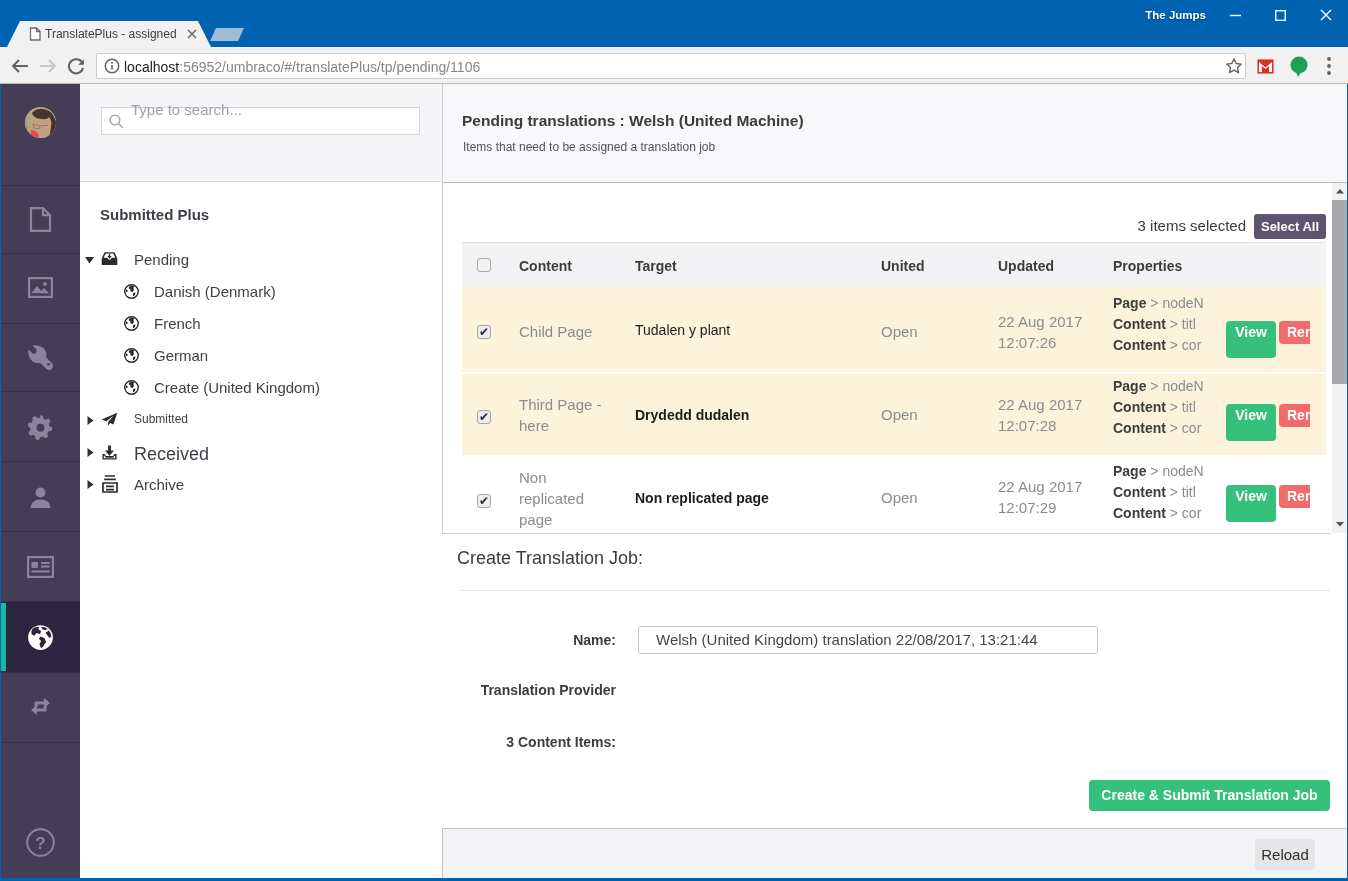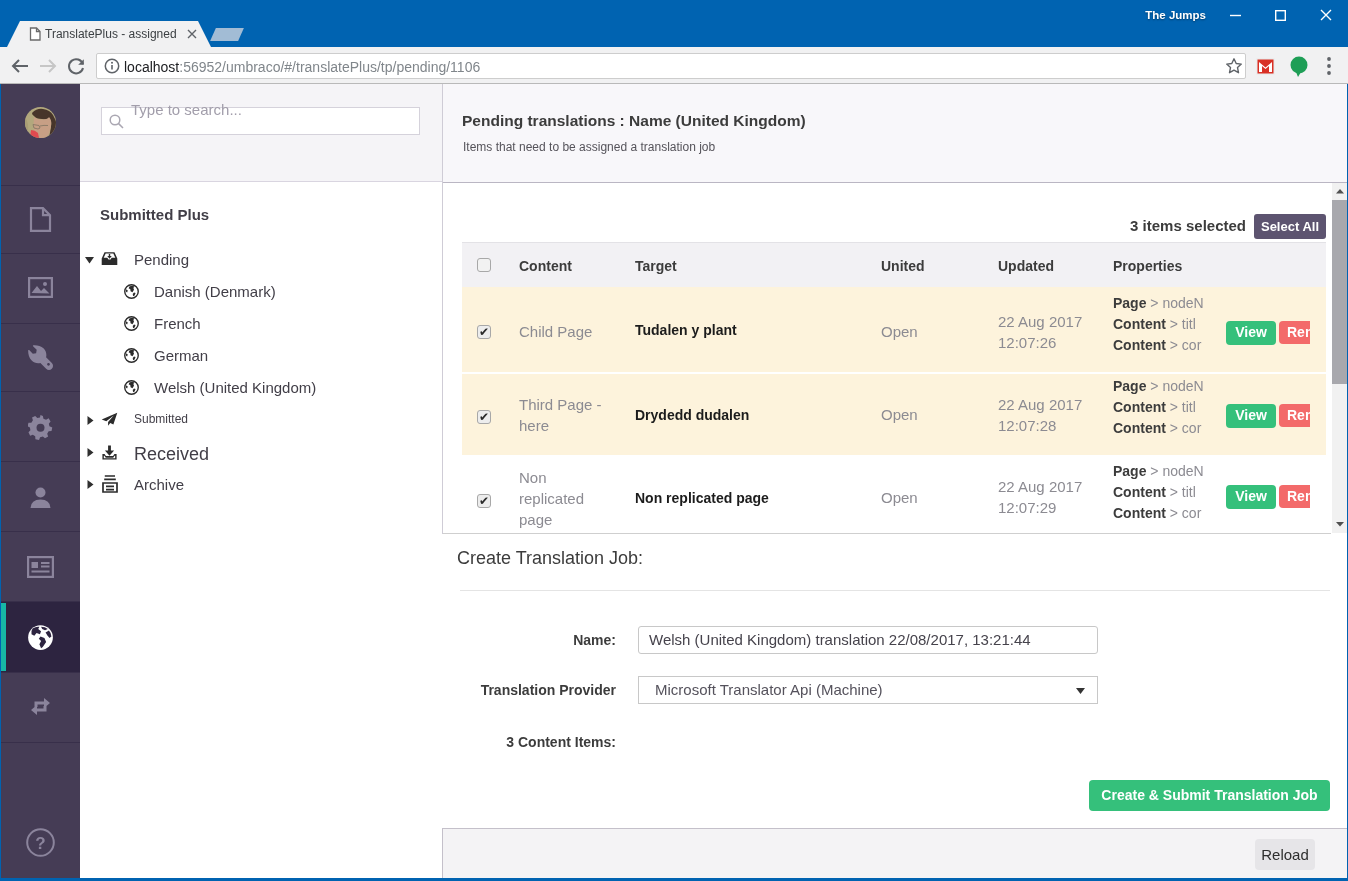--- a/index.html
+++ b/index.html
@@ -31,21 +31,21 @@
 #mainhead { left:0; top:0; width:905px; height:99px; background:#f8f7fa; border-bottom:1px solid #bab6c3; }
 
 
 .btn { display:inline-block; text-align:center; border-radius:4px; }
 .greenbtn { background:#35c07b; color:#fff; font-weight:bold; }
 .redbtn { background:#f36a6a; color:#fff; font-weight:bold; }
 .graytxt { color:#8c8b92; }
 .thead { font-size:14px; font-weight:bold; color:#3c3c3c; }
 .props { font-size:14px; color:#8c8b92; line-height:21px; white-space:nowrap; }
 .props b { color:#3c3c3c; }
-.vbtn { width:50px; height:24px; line-height:23px; font-size:14px; }
+.vbtn { width:50px; height:37px; line-height:23px; font-size:14px; }
 .rbtn { width:31px; height:23px; line-height:23px; font-size:14px; border-radius:4px 0 0 4px; overflow:hidden; text-align:left; padding-left:8px; }
 .cbx { width:14px; height:14px; background:#f2f2f2; border:1px solid #a8a8a8; border-radius:3px; }
 .cbx.checked { background:#ededed; }
 .cbx.checked::before { content:"\2714"; position:absolute; left:1px; top:-1px; font-size:12px; color:#2a2a2a; }
 
 
 .flabel { position:absolute; left:0; width:173px; text-align:right; font-weight:bold; font-size:14px; color:#3c3c3c; }
 .fitembtn { display:inline-block; height:29px; line-height:27px; padding:0 4px; background:#f0f0f0; border:1px solid #d4d4d4; border-radius:4px; font-size:13px; font-weight:bold; color:#3c3c3c; margin-right:3px; }
 </style>
 </head>
@@ -239,21 +239,21 @@
     <div class="abs" style="left:74px;top:231px;font-size:15px;color:#413e47">French</div>
     <svg class="abs" style="left:44px;top:264px" width="15" height="15" viewBox="0 0 24 24">
         <circle cx="12" cy="12" r="10.8" fill="none" stroke="#2b2b2b" stroke-width="2.2"></circle>
         <path fill="#2b2b2b" d="M11 3 Q14 2.5 16.5 4 L15 6.5 L16 9 L13.5 13 L10.5 11.5 L10 8 L7.5 7 L8.5 4 Z M16 13.5 L18.5 14.5 L17 18.5 L14.5 19.5 L14 16 Z M4 8.5 L6 10.5 L5 13.5 L3 12 Q3 10 4 8.5 Z"></path>
       </svg>
     <div class="abs" style="left:74px;top:263px;font-size:15px;color:#413e47">German</div>
     <svg class="abs" style="left:44px;top:296px" width="15" height="15" viewBox="0 0 24 24">
         <circle cx="12" cy="12" r="10.8" fill="none" stroke="#2b2b2b" stroke-width="2.2"></circle>
         <path fill="#2b2b2b" d="M11 3 Q14 2.5 16.5 4 L15 6.5 L16 9 L13.5 13 L10.5 11.5 L10 8 L7.5 7 L8.5 4 Z M16 13.5 L18.5 14.5 L17 18.5 L14.5 19.5 L14 16 Z M4 8.5 L6 10.5 L5 13.5 L3 12 Q3 10 4 8.5 Z"></path>
       </svg>
-    <div class="abs" style="left:74px;top:295px;font-size:15px;color:#413e47">Welsh (United Kingdom)</div>
+    <div class="abs" style="left:74px;top:295px;font-size:15px;color:#413e47">Create (United Kingdom)</div>
 
     <div class="abs" style="left:7px;top:327px">
       <svg width="7" height="9" viewBox="0 0 7 9">
           <path d="M0.5 0 L6.5 4.5 L0.5 9 Z" fill="#2f2f2f"></path>
         </svg>
     </div>
     <svg class="abs" style="left:21px;top:328px" width="17" height="17" viewBox="0 0 24 24">
       <path fill="#2b2b2b" d="M23 1 L1 10.5 L7.5 13 L18 5 L10 14 L10 19.5 L13 15.5 L17.5 17.5 Z"></path>
     </svg>
     <div class="abs" style="left:54px;top:328px;font-size:12px;color:#413e47">Submitted</div>
@@ -275,40 +275,40 @@
         </svg>
     </div>
     <svg class="abs" style="left:22px;top:391px" width="16" height="18" viewBox="0 0 16 18">
       <path fill="none" stroke="#2b2b2b" stroke-width="1.7" d="M2.8 1 H13 M2.2 4.4 H13.8 M1 8 H15 V17 H1 Z"></path>
       <path fill="#2b2b2b" d="M4 10.5 h8 v1.8 H4 Z M4 13.8 h8 v1.8 H4 Z"></path>
     </svg>
     <div class="abs" style="left:54px;top:392px;font-size:15px;color:#413e47">Archive</div>
   </div>
   <div class="abs" id="main">
     <div class="abs" id="mainhead">
-      <div class="abs" style="left:19px;top:28px;font-size:15.5px;font-weight:bold;color:#3c3c3c">Pending translations : Name (United Kingdom)</div>
+      <div class="abs" style="left:19px;top:28px;font-size:15.5px;font-weight:bold;color:#3c3c3c">Pending translations : Welsh (United Machine)</div>
       <div class="abs" style="left:20px;top:56px;font-size:12px;color:#55535a">Items that need to be assigned a translation job</div>
     </div>
 
     <div class="abs" id="tablewrap" style="left:0;top:100px;width:888px;height:350px;background:#fff;border-bottom:1px solid #cfcfcf;overflow:hidden">
-      <div class="abs" style="left:563px;top:33px;width:240px;text-align:right;font-size:15px;font-weight:bold;color:#3c3c3c">3 items selected</div>
+      <div class="abs" style="left:563px;top:33px;width:240px;text-align:right;font-size:15px;font-weight:normal;color:#3c3c3c">3 items selected</div>
       <div class="abs" style="left:811px;top:30px;width:72px;height:25px;background:#5d5470;border-radius:3px;color:#fff;font-size:13px;font-weight:bold;text-align:center;line-height:25px">Select All</div>
 
       <div class="abs" style="left:19px;top:58px;width:864px;height:45px;background:#f2f1f4;border-top:1px solid #e3e2e6"></div>
       <div class="abs cbx" style="left:34px;top:74px"></div>
       <div class="abs thead" style="left:76px;top:74px">Content</div>
       <div class="abs thead" style="left:192px;top:74px">Target</div>
       <div class="abs thead" style="left:438px;top:74px">United</div>
       <div class="abs thead" style="left:555px;top:74px">Updated</div>
       <div class="abs thead" style="left:670px;top:74px">Properties</div>
 
       <div class="abs" style="left:19px;top:103px;width:864px;height:85px;background:#fdf3dc"></div>
       <div class="abs cbx checked" style="left:34px;top:141px"></div>
       <div class="abs graytxt" style="left:76px;top:139px;font-size:15px">Child Page</div>
-      <div class="abs" style="left:192px;top:138px;font-size:14px;font-weight:bold;color:#1c1c1c">Tudalen y plant</div>
+      <div class="abs" style="left:192px;top:138px;font-size:14px;font-weight:normal;color:#1c1c1c">Tudalen y plant</div>
       <div class="abs graytxt" style="left:438px;top:139px;font-size:15px">Open</div>
       <div class="abs graytxt" style="left:555px;top:127px;font-size:15px;line-height:21px">22 Aug 2017<br>12:07:26</div>
       <div class="abs props" style="left:670px;top:109px">
         <div><b>Page</b> &gt; nodeN</div>
           <div><b>Content</b> &gt; titl</div>
           <div><b>Content</b> &gt; cor</div>
       </div>
       <div class="abs btn greenbtn vbtn" style="left:783px;top:137px">View</div>
       <div class="abs btn redbtn rbtn" style="left:836px;top:137px">Remo</div>
 
@@ -346,27 +346,22 @@
         </svg>
       <div class="abs" style="left:0;top:17px;width:15px;height:184px;background:#a8a8ad"></div>
       <svg class="abs" style="left:4px;top:339px" width="8" height="5" viewBox="0 0 8 5">
           <path d="M0 0 L4 4.5 L8 0 Z" fill="#505050"></path>
         </svg>
     </div>
 
     <div class="abs" style="left:14px;top:464px;font-size:18px;color:#3c3c3c">Create Translation Job:</div>
     <div class="abs" style="left:17px;top:506px;width:870px;height:1px;background:#e4e4e4"></div>
     <div class="abs flabel" style="top:548px">Name:</div>
-    <div class="abs" style="left:195px;top:542px;width:460px;height:28px;background:#fff;border:1px solid #c8c8c8;border-radius:3px;font-size:15px;color:#46434c;line-height:26px;padding-left:10px">Welsh (United Kingdom) translation 22/08/2017, 13:21:44</div>
+    <div class="abs" style="left:195px;top:542px;width:460px;height:28px;background:#fff;border:1px solid #c8c8c8;border-radius:3px;font-size:15px;color:#46434c;line-height:26px;padding-left:17px">Welsh (United Kingdom) translation 22/08/2017, 13:21:44</div>
     <div class="abs flabel" style="top:598px">Translation Provider</div>
-    <div class="abs" style="left:195px;top:592px;width:460px;height:28px;background:#fff;border:1px solid #c8c8c8;font-size:15px;color:#55525c;line-height:26px;padding-left:16px">Microsoft Translator Api (Machine)
-      <svg class="abs" style="right:12px;top:11px" width="9" height="6" viewBox="0 0 9 6">
-          <path d="M0 0 H9 L4.5 6 Z" fill="#333"></path>
-        </svg>
-    </div>
     <div class="abs flabel" style="top:650px">3 Content Items:</div>
     <div class="abs btn greenbtn" style="left:646px;top:696px;width:241px;height:31px;line-height:31px;font-size:14px">Create &amp; Submit Translation Job</div>
 
     <div class="abs" style="left:0;top:744px;width:905px;height:50px;background:#f4f3f5;border-top:1px solid #c4c0ca">
       <div class="abs" style="left:812px;top:10px;width:60px;height:31px;background:#e6e5e8;border-radius:4px;font-size:15px;color:#2e2e2e;text-align:center;line-height:31px">Reload</div>
     </div>
   </div>
 </div>
 
 <div class="abs" style="left:442px;top:84px;width:1px;height:450px;background:#cfccd6"></div>

